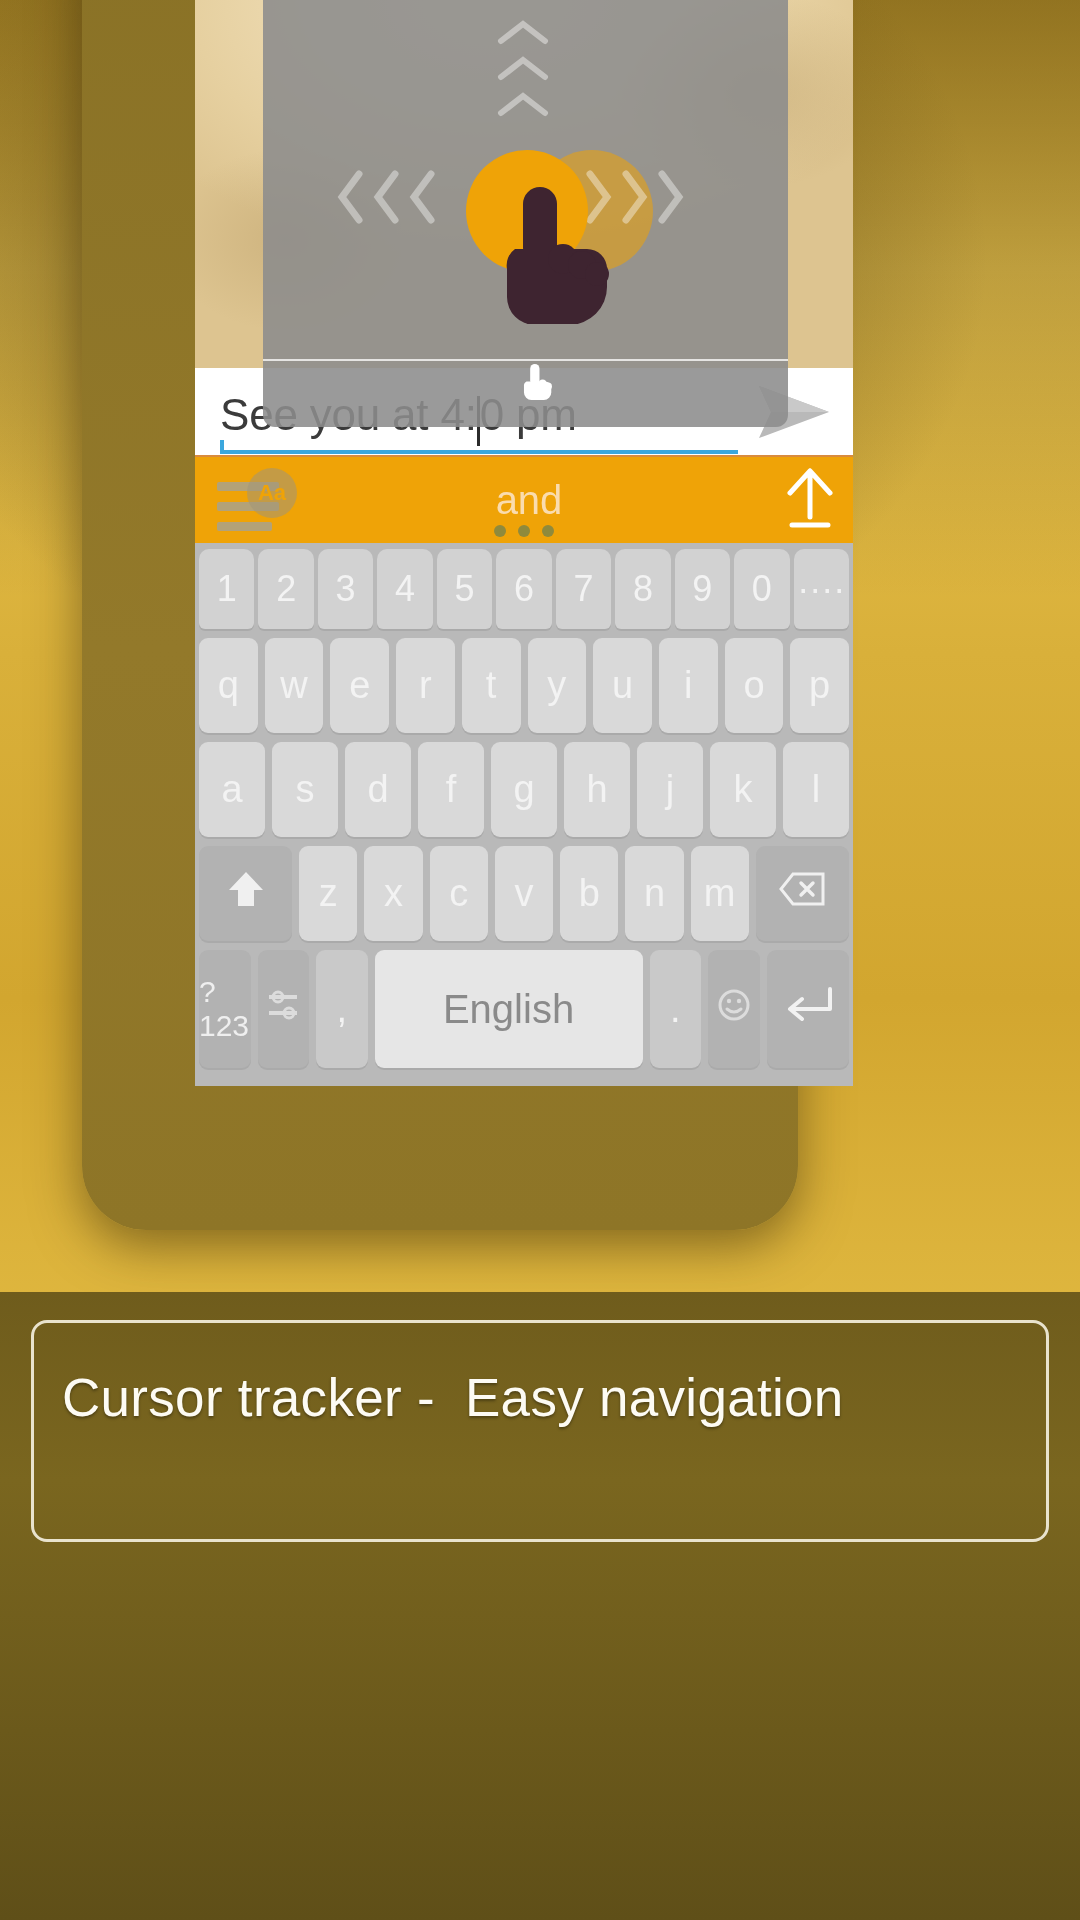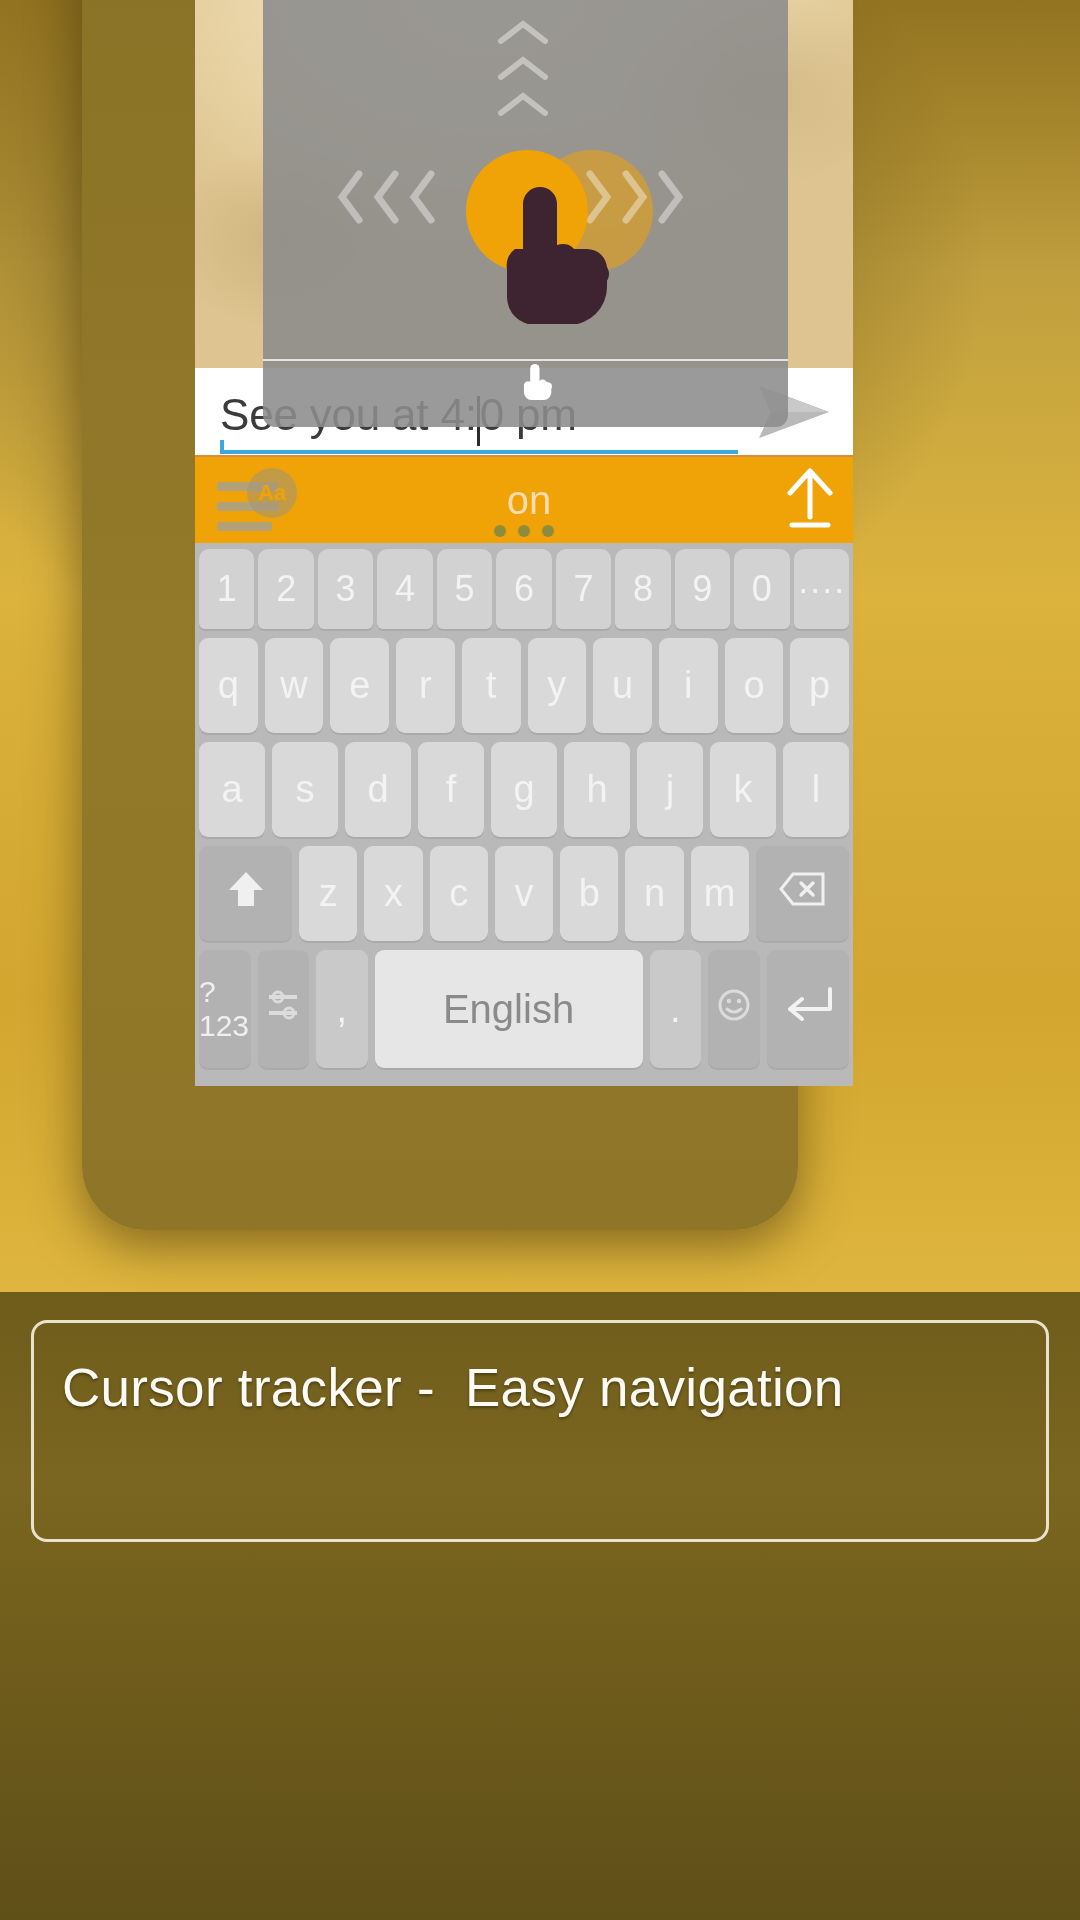--- a/index.html
+++ b/index.html
@@ -185,21 +185,21 @@
   .tracker-foot .label { color:#ffffff; font-size:40px; }
 
   
   .caption-band {
     position:absolute; left:0; top:1292px; width:1080px; height:628px;
     background: linear-gradient(180deg,#6f5c1c 0%, #7a661f 30%, #6b591b 70%, #5f4f18 100%);
   }
   .caption-card {
     position:absolute; left:31px; top:1320px; width:1018px; height:222px;
     border:3px solid #e9e3cd; border-radius:16px;
-    padding:34px 28px 0 28px;
+    padding:44px 28px 0 28px;
   }
   .caption-title {
     color:#fdfbf3; font-size:53px; font-weight:400; letter-spacing:.3px;
     text-shadow:0 2px 3px rgba(0,0,0,.35); white-space:pre;
   }
   .caption-sub {
     color:#f7f3e4; font-size:34px; line-height:1.45; margin-top:14px;
     text-shadow:0 2px 3px rgba(0,0,0,.30);
     max-width:960px;
   }
@@ -230,21 +230,21 @@
     </div>
 
     <div class="sugg-bar">
       <div class="sugg-menu">
         <span class="ham-line l1"></span>
         <span class="ham-line l2"></span>
         <span class="ham-line l3"></span>
         <span class="aa-badge">Aa</span>
       </div>
       <div class="sugg-items">
-        <div class="sugg-item">on</div>
+        <div class="sugg-item">and</div>
       </div>
       <div class="sugg-expand">
         <span>
           <svg width="52" height="62" viewBox="0 0 52 62">
             <path d="M26 4 L46 26 M26 4 L6 26 M26 4 L26 50 M8 58 L44 58" stroke="#ffffff" stroke-width="5" fill="none" stroke-linecap="round"></path>
           </svg>
         </span>
       </div>
       <div class="dots">
         <i></i>

